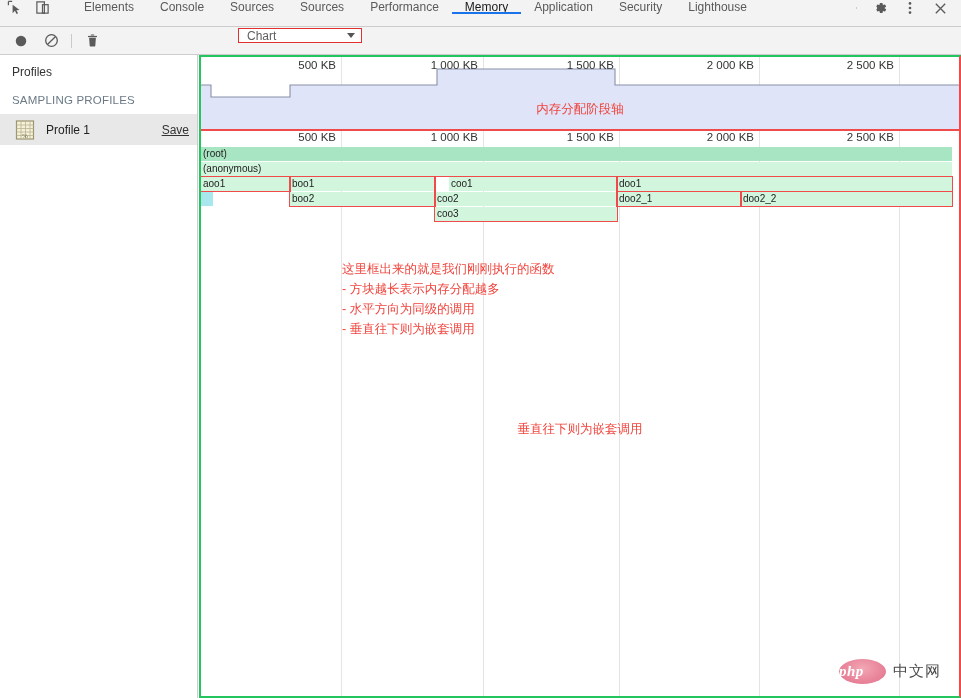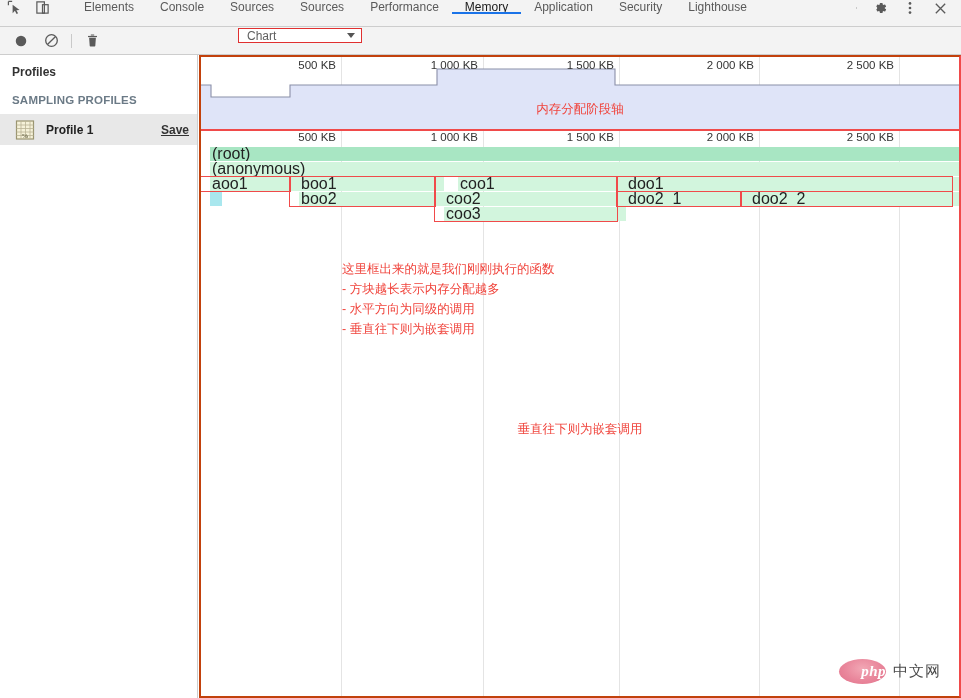--- a/index.html
+++ b/index.html
@@ -78,21 +78,21 @@
     font-size: 12px; color: #606060; flex: 1;
   }
   .caret {
     width: 0; height: 0; border-left: 4.5px solid transparent;
     border-right: 4.5px solid transparent; border-top: 5px solid #555;
   }
 
   
   .sidebar {
     position: absolute; left: 0; top: 55px; width: 198px; height: 643px;
-    background: #fff; border-right: 1px solid #cdcdcd; font-weight: bold;
+    background: #fff; border-right: 1px solid #cdcdcd;
   }
   .sb-title {
     font-size: 12px; color: #333; padding: 10px 0 0 12px;
   }
   .sb-section {
     font-size: 11.5px; color: #6b7a86; letter-spacing: .2px;
     padding: 15px 0 0 12px;
   }
   .sb-item {
     margin-top: 8px; height: 31px; background: #e8e8e8;
@@ -105,21 +105,21 @@
   .sb-item .prof-label { font-size: 12px; color: #222; flex: 1; }
   .sb-save {
     font-size: 12px; color: #333; text-decoration: underline; cursor: pointer;
   }
 
   
   .main {
     position: absolute; left: 199px; top: 55px;
     width: 762px; height: 643px;
     background: #fff;
-    border: 2px solid #c2410c;
+    border: 2px solid #22c55e;
     border-right: 2px solid #f04a4a;
   }
 
   
   .overview {
     position: relative; height: 74px; width: 100%;
     background: #fff; overflow: hidden;
   }
   .ov-ruler {
     position: absolute; left: 0; top: 0; width: 100%; height: 22px;
@@ -152,25 +152,24 @@
     z-index: 4; pointer-events: none;
   }
   .fl-ruler .tick-label { top: 0px; }
   .fl-grid {
     position: absolute; left: 0; top: 0; width: 100%; bottom: 0;
     z-index: 1;
   }
   .rows { position: absolute; left: 0; top: 16px; width: 100%; z-index: 2; }
   .frame {
     position: absolute; height: 14px;
-    font-size: 16px; color: #222;
+    font-size: 10px; color: #222;
     line-height: 14px; padding-left: 2px;
     white-space: nowrap; overflow: hidden;
     cursor: pointer;
-    margin-left: 9px;
   }
   .frame.root  { background: #a8e6c3; }
   .frame.anon  { background: #d2f5dd; }
   .frame.leaf  { background: #d2f5dd; }
   .frame.tiny  { background: #a9e7ee; }
 
   .hlbox {
     position: absolute; border: 1.5px solid #f04a4a; z-index: 3;
     pointer-events: none;
   }
@@ -185,21 +184,21 @@
   }
 
   
   .logo {
     position: absolute; right: 18px; bottom: 12px; z-index: 8;
     display: flex; align-items: center; gap: 7px;
   }
   .logo-oval {
     width: 47px; height: 25px; border-radius: 50%;
     background: radial-gradient(ellipse at 50% 38%, #f2a7b5 0%, #e9869b 55%, #e1718a 100%);
-    display: flex; align-items: center; justify-content: flex-end;
+    display: flex; align-items: center; justify-content: flex-start;
   }
   .logo-oval span {
     font-family: "Liberation Serif", serif;
     font-style: italic; font-weight: bold;
     font-size: 15px; color: #fff; letter-spacing: .5px;
   }
   .logo-cn { font-size: 15px; color: #4a4a4a; letter-spacing: 1px; }
 </style>
 </head>
 <body>

